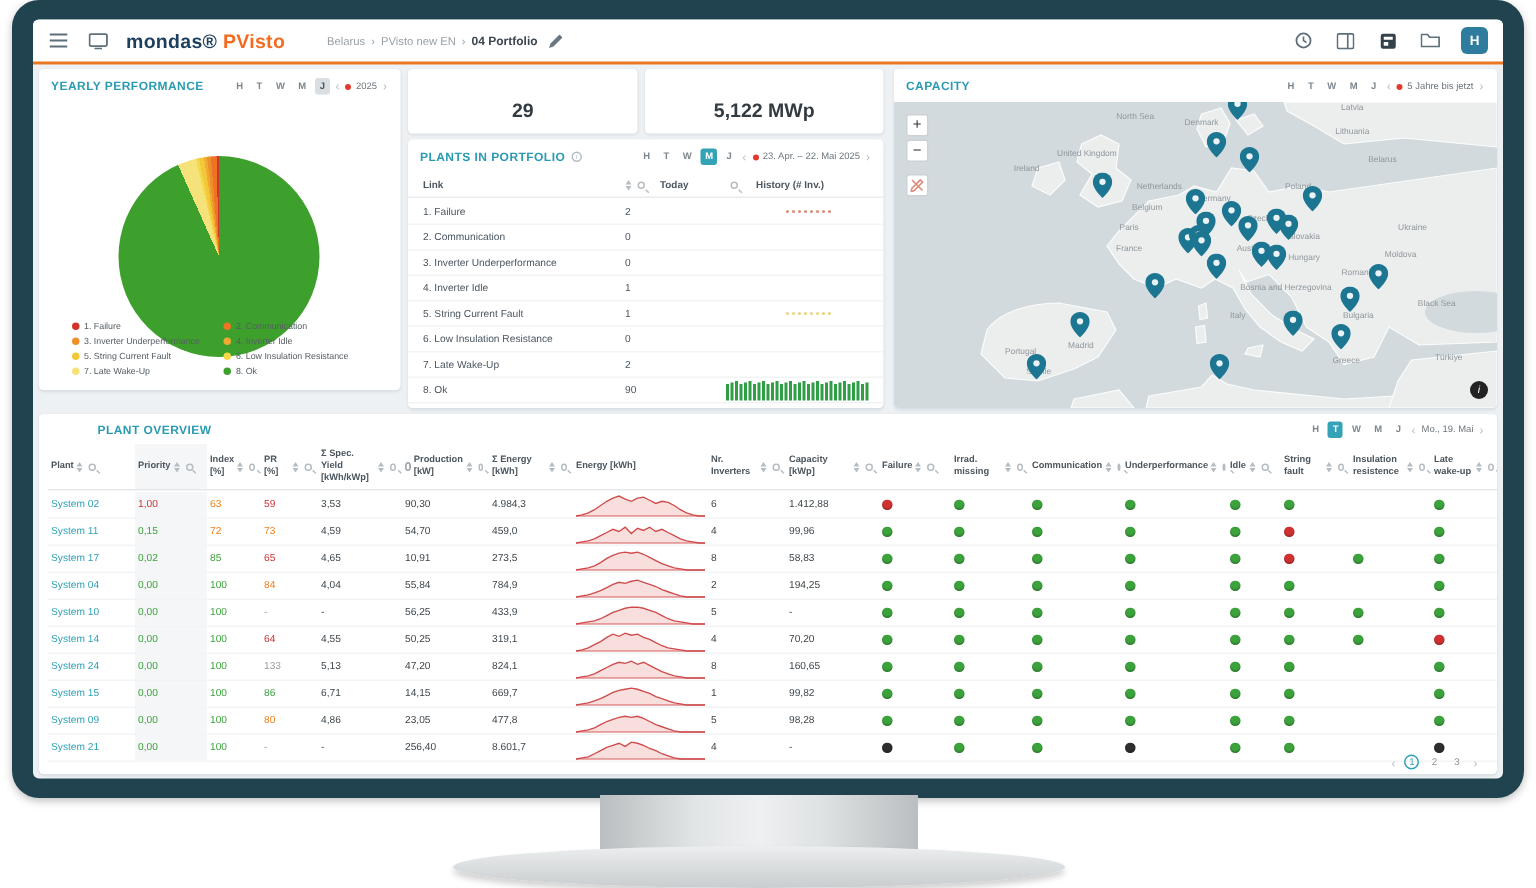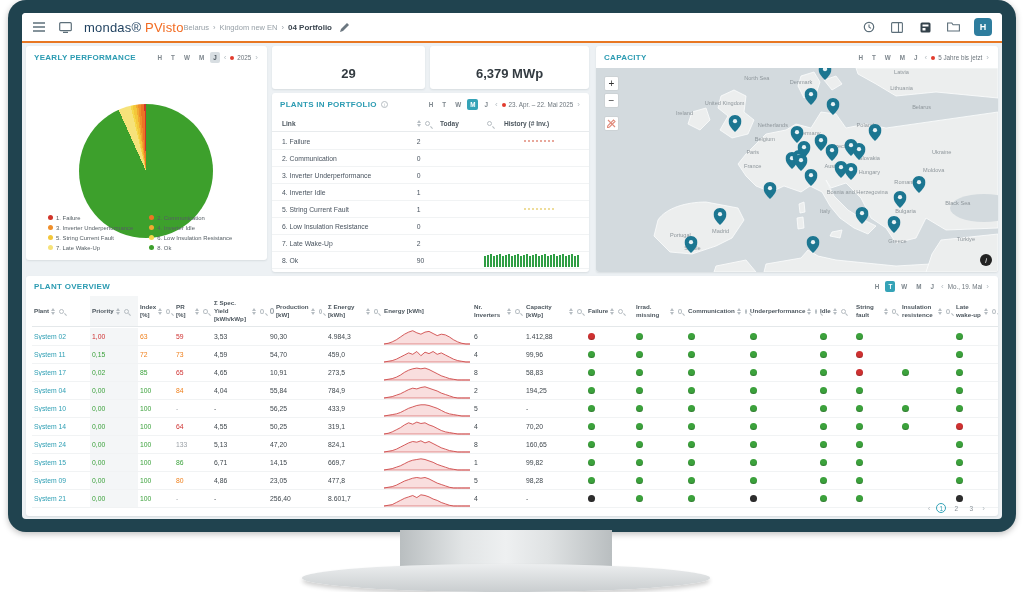--- a/index.html
+++ b/index.html
@@ -10,21 +10,21 @@
     border-radius:18px;padding:13px 14px;box-shadow:0 2px 6px rgba(0,0,0,.25);}
   .stand-neck{position:absolute;left:400px;top:530px;width:212px;height:40px;
     background:linear-gradient(90deg,#b9bec0,#e2e5e6 30%,#eef0f1 50%,#dfe2e3 70%,#b9bec0);}
   .stand-base{position:absolute;left:302px;top:564px;width:408px;height:28px;border-radius:50%;
     background:linear-gradient(180deg,#eceeef,#c9cdcf);box-shadow:0 3px 4px rgba(0,0,0,.18);}
   .screen{position:relative;width:980px;height:506px;background:#edf1f4;border-radius:4px;overflow:hidden;}
   
   .navbar{position:absolute;left:0;top:0;width:100%;height:30px;background:#fff;border-bottom:2px solid #e87722;
     display:flex;align-items:center;padding:0 10px;}
   .nav-ic{width:14px;height:14px;margin-right:12px;display:flex;align-items:center;justify-content:center;color:#5d6f7a;}
-  .logo{font-size:13px;font-weight:normal;letter-spacing:.2px;}
+  .logo{font-size:13px;font-weight:bold;margin-right:28px;letter-spacing:.2px;}
   .logo .brand{color:#1d3f5e;} .logo .product{color:#f26b21;}
   .crumb{font-size:7.5px;color:#98a1a8;display:flex;align-items:center;gap:4px;}
   .crumb .last{color:#3c4650;font-weight:bold;font-size:8px;}
   .nav-right{margin-left:auto;display:flex;align-items:center;gap:14px;}
   .avatar{width:18px;height:18px;border-radius:4px;background:#2e7d9e;color:#fff;font-size:9px;font-weight:bold;
     display:flex;align-items:center;justify-content:center;}
   
   .card{position:absolute;background:#fff;border-radius:3px;box-shadow:0 1px 2px rgba(30,50,60,.10);}
   .panel-title{font-size:8px;font-weight:bold;color:#2b9bb2;letter-spacing:.3px;}
   .panel-head{display:flex;align-items:center;justify-content:space-between;padding:6px 8px 2px 8px;}
@@ -110,21 +110,21 @@
             <line x1="4" y1="10.4" x2="9" y2="10.4" stroke="#5d6f7a" stroke-width="1.2"></line>
           </svg>
       </span>
       <span class="logo">
         <span class="brand">mondas®</span>
         <span class="product">PVisto</span>
       </span>
       <span class="crumb" id="breadcrumb">
           <span>Belarus</span>
           <span>›</span>
-          <span>Kingdom new EN</span>
+          <span>PVisto new EN</span>
           <span>›</span>
           <span class="last">04 Portfolio</span>
         </span>
       <span class="nav-ic" style="margin-left:5px">
         <svg width="9" height="9" viewBox="0 0 9 9">
             <path d="M0 9 L1 6 L7 0 L9 2 L3 8 Z" fill="#6b7780"></path>
           </svg>
       </span>
       <span class="nav-right">
         <span class="nav-ic" style="margin:0">
@@ -205,21 +205,21 @@
             <span>8. Ok</span>
           </span>
         </div>
     </div>
 
     <div class="card" style="left:250px;top:33px;width:153px;height:43px;">
       <div class="kpi-val" style="top:20px;">29</div>
     </div>
 
     <div class="card" style="left:408px;top:33px;width:159px;height:43px;">
-      <div class="kpi-val" style="top:20px;">6,379 MWp</div>
+      <div class="kpi-val" style="top:20px;">5,122 MWp</div>
     </div>
 
     <div class="card" style="left:250px;top:80px;width:317px;height:179px;">
       <div class="panel-head">
         <span style="display:flex;align-items:center;">
           <span class="panel-title">PLANTS IN PORTFOLIO</span>
           <span class="ic-info">i</span>
         </span>
         <span class="period">
             <span class="pl">H</span>
@@ -523,21 +523,21 @@
           <svg width="9" height="9" viewBox="0 0 9 9">
               <path d="M0 9 L1 6.5 L6.5 1 L8 2.5 L2.5 8 Z" fill="none" stroke="#e08a7a" stroke-width="1.1"></path>
               <line x1="1" y1="1" x2="8" y2="8" stroke="#e08a7a" stroke-width="1.1"></line>
             </svg>
         </div>
         <div class="attr">i</div>
       </div>
     </div>
 
     <div class="card" style="left:4px;top:263px;width:972px;height:240px;overflow:hidden;">
-      <div class="panel-head" style="padding:5px 8px 0 8px;">
+      <div class="panel-head" style="padding:5px 8px 0 8px;margin-left:31px;">
         <span class="panel-title">PLANT OVERVIEW</span>
         <span class="period">
             <span class="pl">H</span>
             <span class="pl sel-teal">T</span>
             <span class="pl">W</span>
             <span class="pl">M</span>
             <span class="pl">J</span>
             <span class="arrow">‹</span>
             <span class="pdate">Mo., 19. Mai</span>
             <span class="arrow">›</span>

